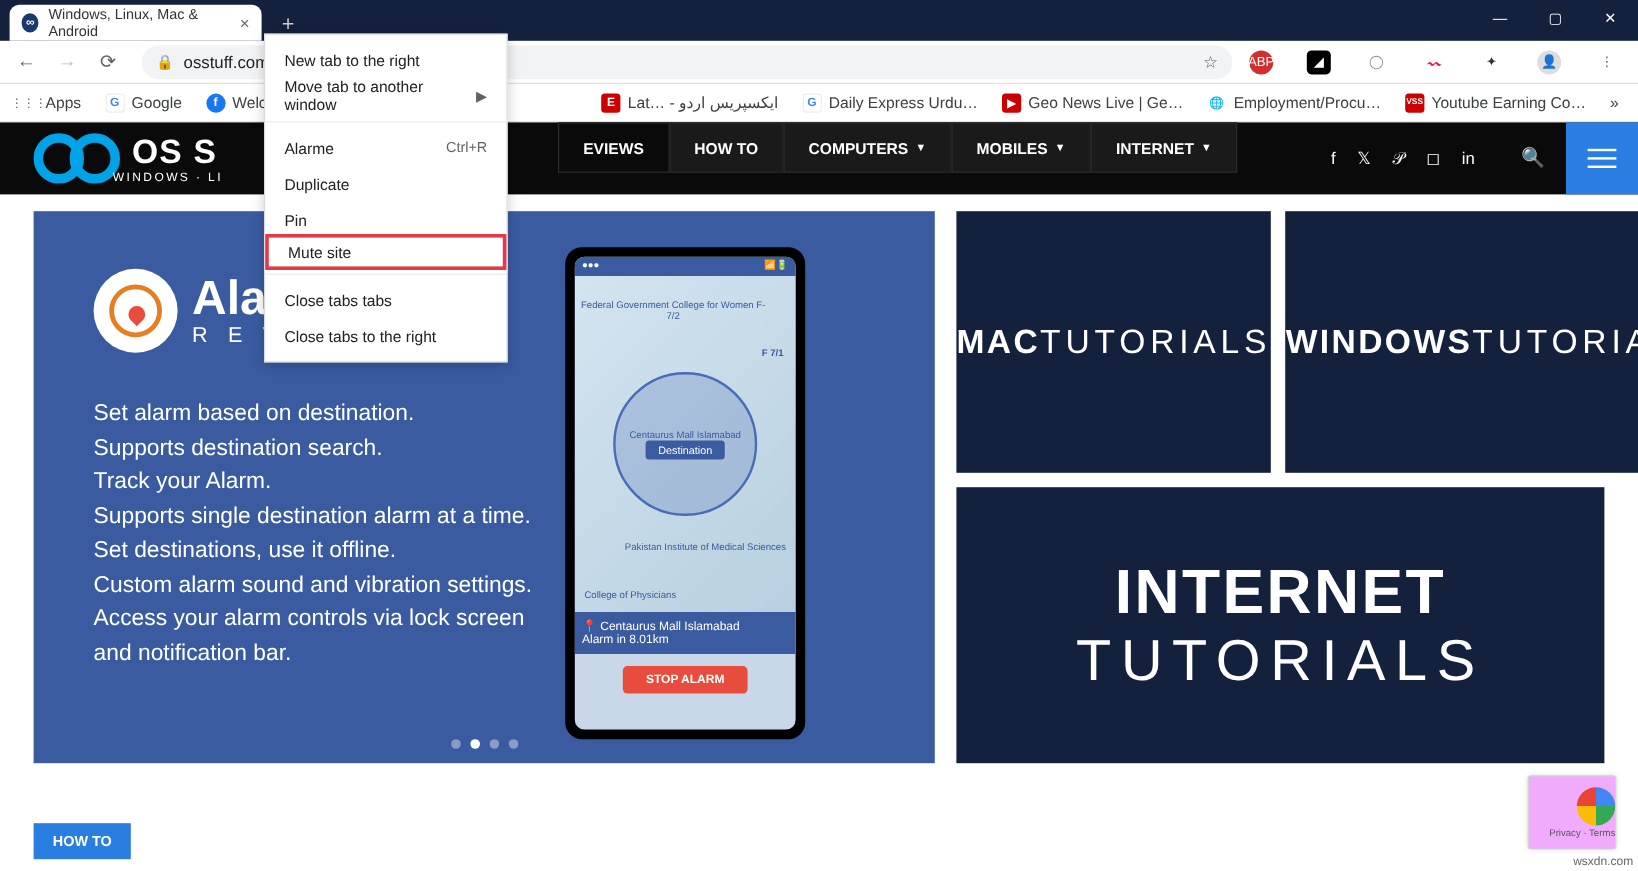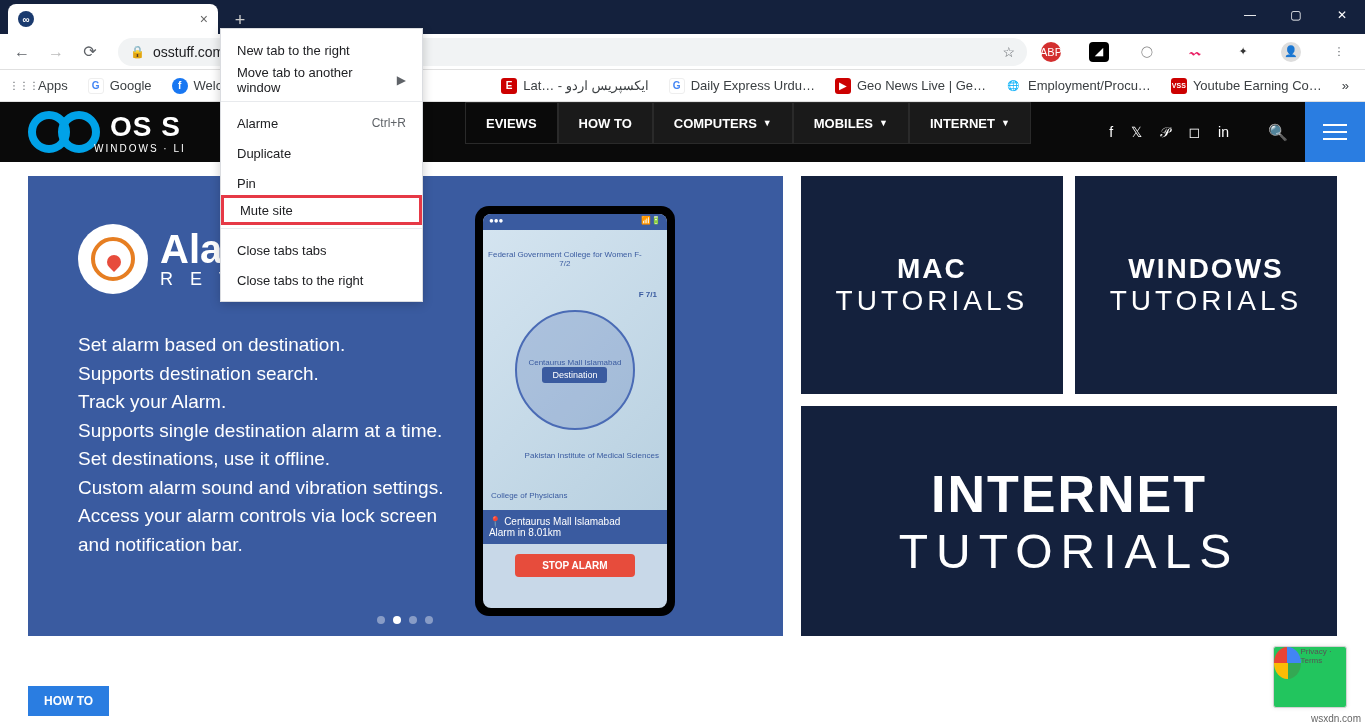--- a/index.html
+++ b/index.html
@@ -51,49 +51,50 @@
 .hero-sub{font-size:18px;letter-spacing:6px;font-weight:300}
 .hero-body{position:absolute;left:50px;top:155px;font-size:19px;line-height:1.5;font-weight:400}
 .phone{position:absolute;right:108px;top:30px;width:200px;height:410px;background:#000;border-radius:14px;padding:8px}
 .phone-screen{width:100%;height:100%;background:#c8d8e8;border-radius:8px;position:relative;overflow:hidden}
 .phone-status{height:16px;background:#3a5ba0;font-size:8px;color:#fff;display:flex;justify-content:space-between;padding:2px 6px}
 .phone-map{height:280px;background:linear-gradient(135deg,#d4e4f0,#b8d0e0);position:relative;display:flex;align-items:center;justify-content:center}
 .radar{width:120px;height:120px;border:2px solid #4a6bb5;border-radius:50%;background:rgba(74,107,181,.25);display:flex;flex-direction:column;align-items:center;justify-content:center}
 .dest-chip{background:#3a5ba0;color:#fff;font-size:9px;padding:3px 10px;border-radius:3px}
 .map-label{position:absolute;font-size:8px;color:#3a5ba0;text-align:center}
 .phone-loc{background:#3a5ba0;color:#fff;text-align:left;font-size:10px;padding:6px}
-.stop-btn{background:#e74c3c;color:#fff;margin:10px auto;width:120px;padding:6px;text-align:center;font-size:10px;font-weight:600;border-radius:4px}
+.stop-btn{background:#e74c3c;color:#fff;margin:10px auto;width:104px;padding:6px;text-align:center;font-size:10px;font-weight:600;border-radius:4px}
 .phone2{position:absolute;right:30px;top:80px;width:150px;height:320px;background:#000;border-radius:12px;padding:6px;z-index:-1}
 .phone2 .phone-screen{background:#f0f0f0}
 .phone2-header{height:30px;background:#3a5ba0;color:#fff;font-size:10px;display:flex;align-items:center;padding:0 8px}
 .alarm-row{background:#fff;margin:4px;padding:6px;font-size:8px;border-radius:3px;box-shadow:0 1px 2px rgba(0,0,0,.1);display:flex;justify-content:space-between;align-items:center}
 .toggle{width:26px;height:12px;background:#4caf50;border-radius:6px;position:relative}
 .toggle::after{content:"";position:absolute;right:1px;top:1px;width:10px;height:10px;background:#fff;border-radius:50%}
 .dots{position:absolute;bottom:12px;left:50%;transform:translateX(-50%);display:flex;gap:8px}
 .dot{width:8px;height:8px;border-radius:50%;background:rgba(255,255,255,.4)}
 .dot.active{background:#fff}
 .side{width:540px;display:flex;flex-direction:column;gap:12px}
 .side-row{display:flex;gap:12px;height:218px}
-.tile{flex:1;background:#14213d;color:#fff;display:flex;flex-direction:column;align-items:center;justify-content:center}
+.tile{flex:1;background:#14213d;color:#fff;display:flex;align-items:center;justify-content:center}
 .tile-t1{font-size:28px;font-weight:700;letter-spacing:2px}
 .tile-t2{font-size:28px;font-weight:200;letter-spacing:4px}
 .tile-big{height:230px;background:#14213d;color:#fff;display:flex;flex-direction:column;align-items:center;justify-content:center}
 .tile-big .tile-t1{font-size:52px}
 .tile-big .tile-t2{font-size:48px;letter-spacing:8px}
 .howto-chip{position:absolute;left:28px;top:686px;background:#2a7de1;color:#fff;font-size:12px;font-weight:700;padding:8px 16px}
-.recaptcha{position:absolute;right:18px;bottom:18px;width:74px;height:62px;background:#22c55e;border:1px solid #d3d3d3;border-radius:3px;box-shadow:0 0 4px rgba(0,0,0,.1);display:flex;flex-direction:row;align-items:flex-start;justify-content:center;font-size:8px;color:#555}
+.recaptcha{position:absolute;right:18px;bottom:18px;width:74px;height:62px;background:#f0abfc;border:1px solid #d3d3d3;border-radius:3px;box-shadow:0 0 4px rgba(0,0,0,.1);display:flex;flex-direction:column;align-items:flex-end;justify-content:center;font-size:8px;color:#555}
 .recaptcha-logo{width:32px;height:32px;border-radius:50%;background:conic-gradient(#4285f4 0 90deg,#34a853 90deg 180deg,#fbbc05 180deg 270deg,#ea4335 270deg 360deg);margin-bottom:2px}
 .watermark{position:absolute;right:4px;bottom:2px;font-size:10px;color:#666}
 </style>
 </head>
 <body>
 
 <div class="titlebar">
   <div class="tab">
     <div class="tab-icon">∞</div>
+    <span>Windows, Linux, Mac &amp; Android</span>
     <span class="tab-close">×</span>
   </div>
   <div class="newtab">+</div>
   <div class="window-controls">
     <div>—</div>
     <div>▢</div>
     <div>✕</div>
   </div>
 </div>
 

